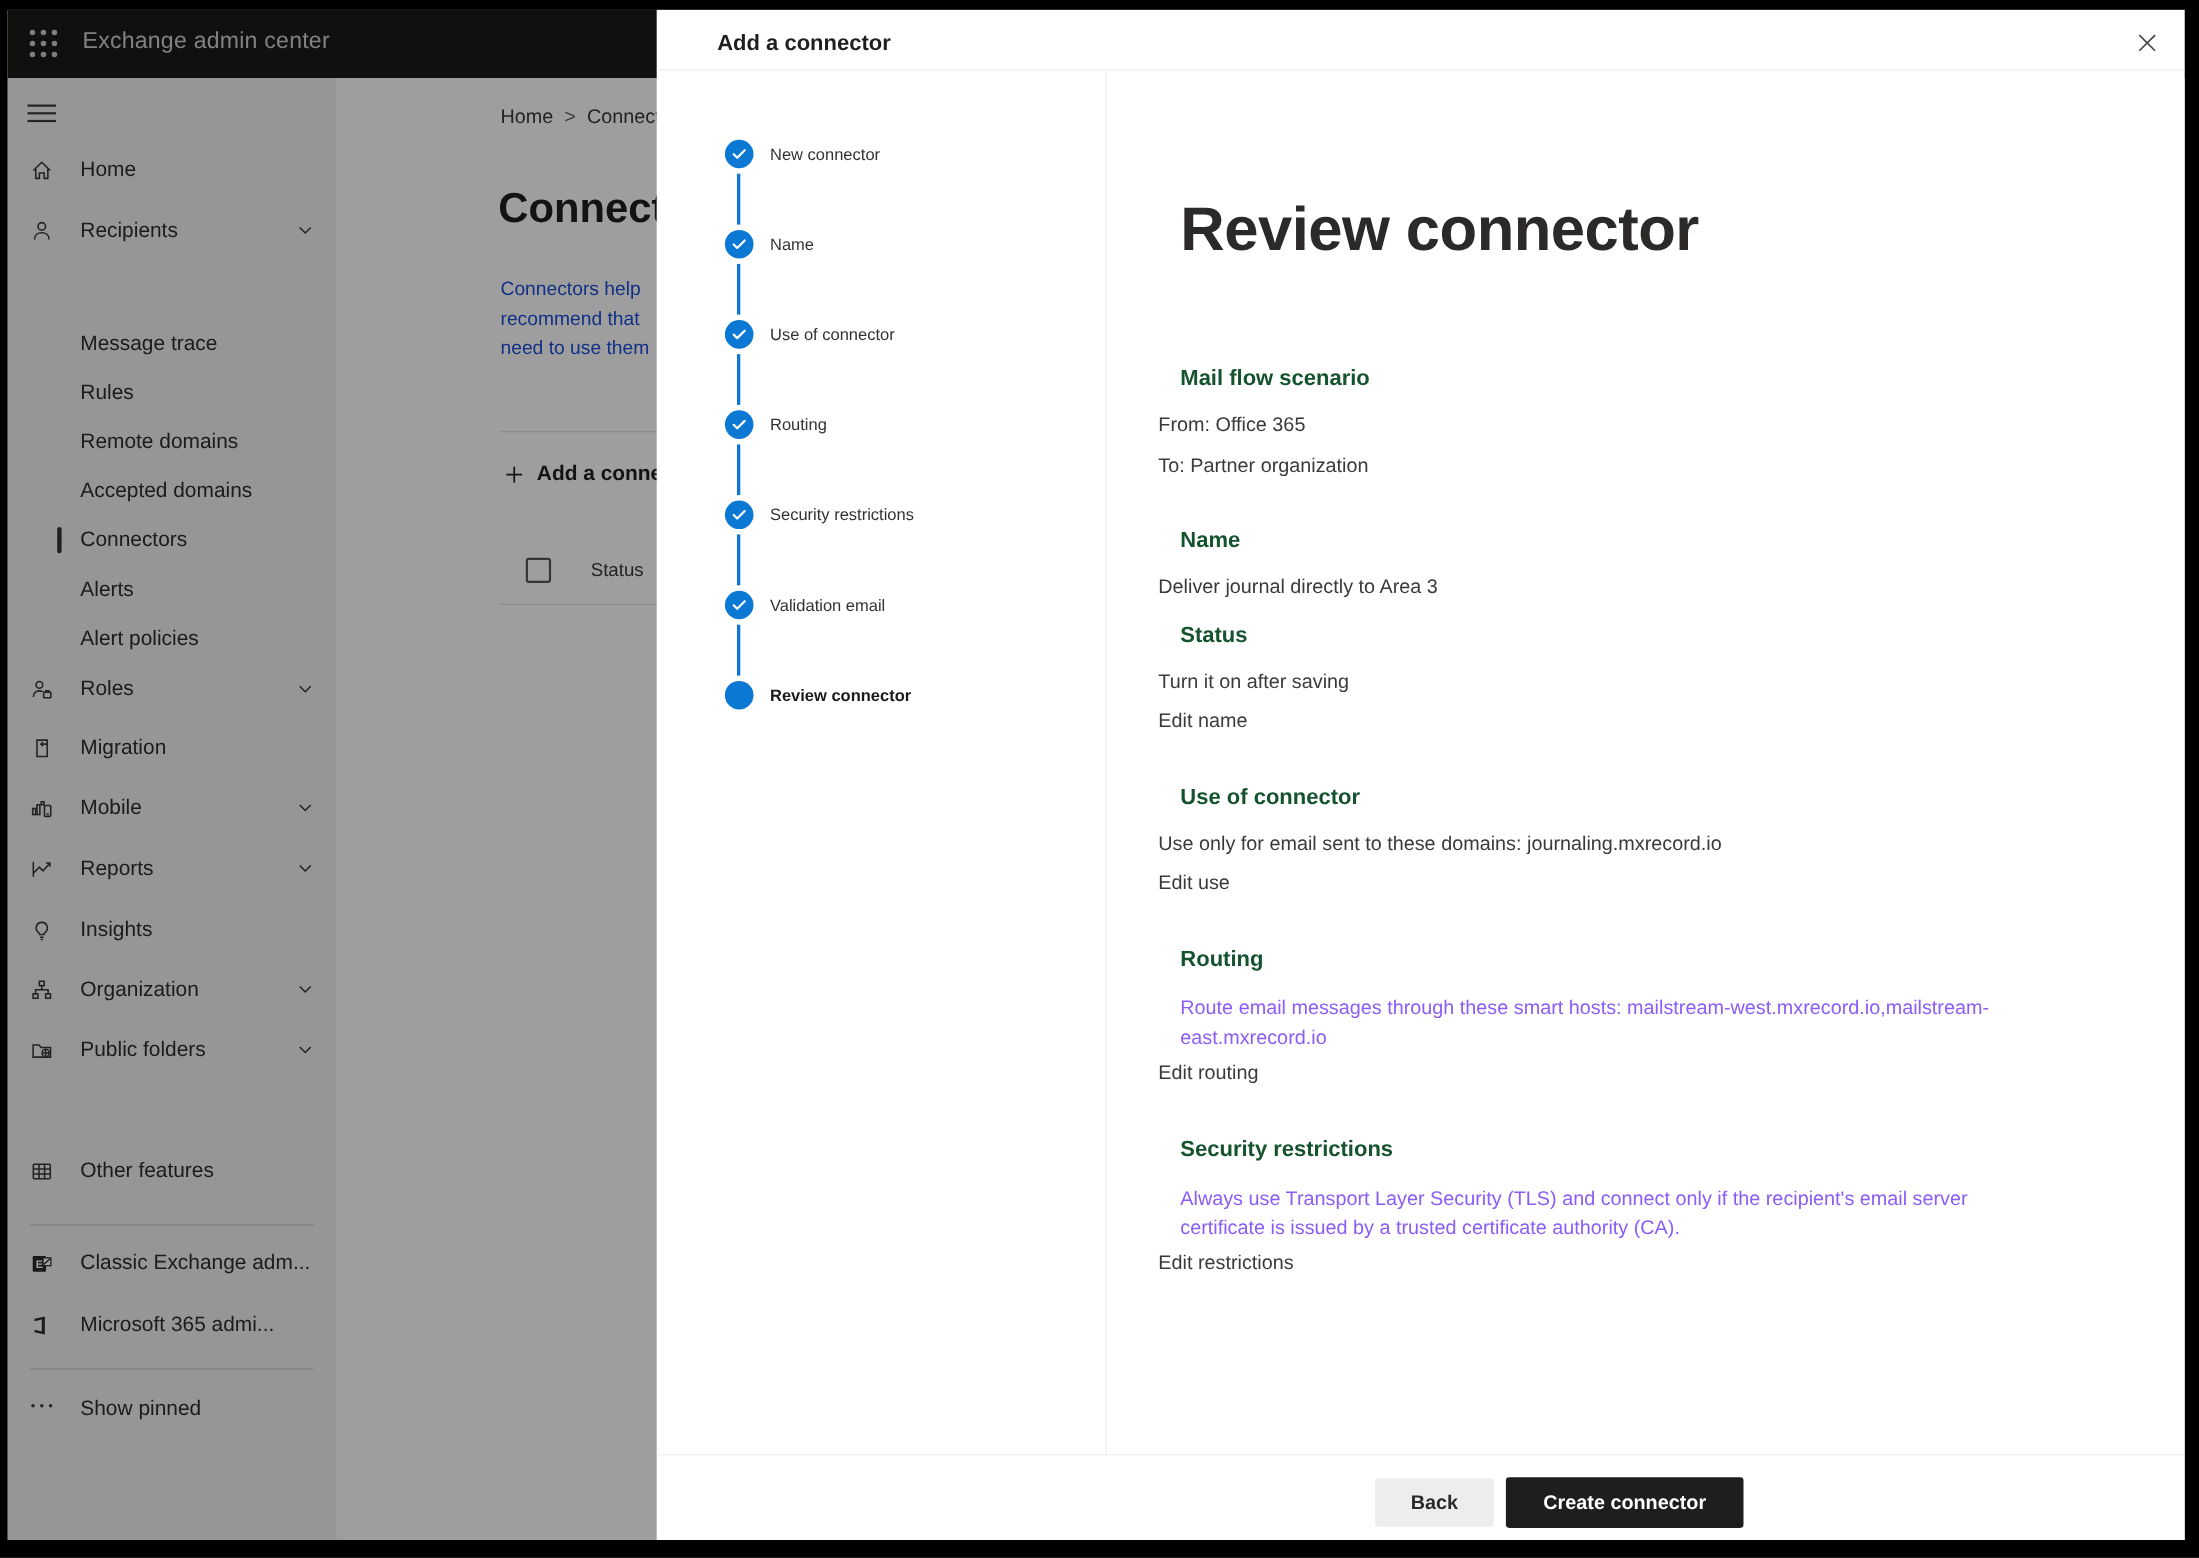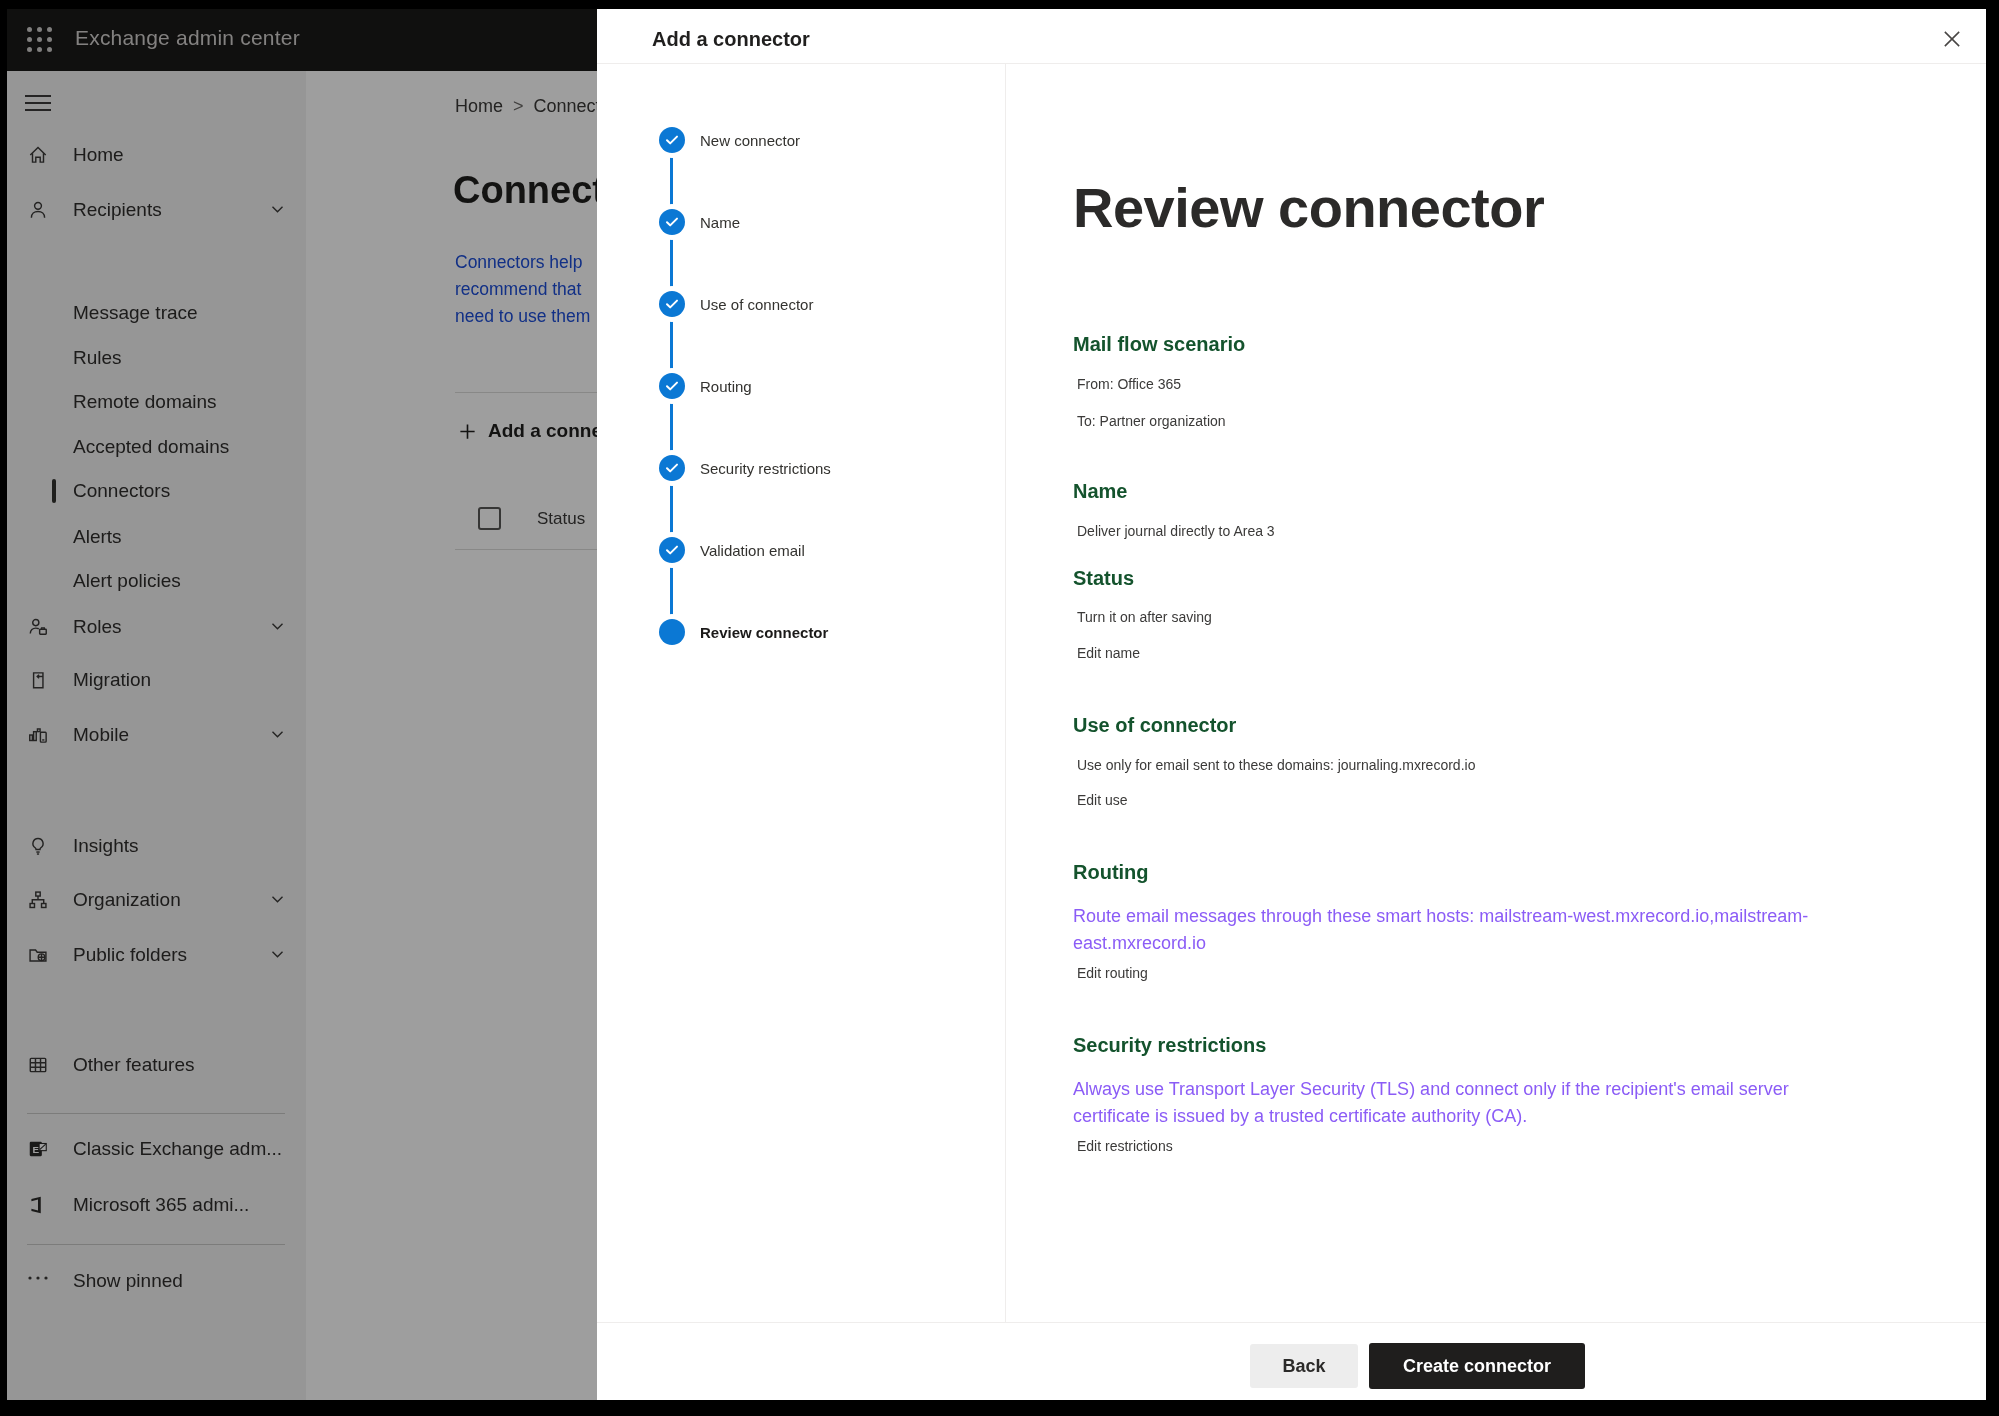--- a/index.html
+++ b/index.html
@@ -53,21 +53,21 @@
   
   .step-divider { position:absolute; left:408px; top:55px; width:1px; height:1258px; background:#efedec; }
   .step-line { position:absolute; left:73px; top:131px; width:3px; height:492px; background:#0b78d4; }
   .step-circle { position:absolute; left:62px; width:26px; height:26px; border-radius:50%; background:#0b78d4; box-shadow:0 0 0 5px #fff; display:flex; align-items:center; justify-content:center; cursor:pointer; }
   .step-label { position:absolute; left:103px; font-size:15px; color:#33322f; line-height:26px; white-space:nowrap; cursor:pointer; }
   .step-label.current { font-weight:700; color:#1b1a19; }
 
   
   .review-title { position:absolute; left:476px; top:166px; font-size:56px; font-weight:700; color:#2b2a29; letter-spacing:-0.5px; }
   .sec-h { position:absolute; left:476px; font-size:20px; font-weight:700; color:#14532d; white-space:nowrap; }
-  .sec-t { position:absolute; left:480px; font-size:14px; color:#3b3a39; white-space:nowrap; }
+  .sec-t { position:absolute; left:456px; font-size:18px; color:#3b3a39; white-space:nowrap; }
   .sec-p { position:absolute; left:476px; font-size:18px; color:#8b5cf6; line-height:27px; max-width:790px; white-space:normal; }
   .edit-link { cursor:pointer; }
 
   
   .modal-ftr-divider { position:absolute; left:0; top:1313px; width:100%; height:1px; background:#efedec; }
   .btn-back { position:absolute; left:653px; top:1335px; width:108px; height:44px; background:#ededed; border:none; border-radius:3px; font-family:inherit; font-size:18px; font-weight:600; color:#2b2a29; cursor:pointer; }
   .btn-create { position:absolute; left:772px; top:1334px; width:216px; height:46px; background:#1f1e1d; border:none; border-radius:3px; font-family:inherit; font-size:18px; font-weight:600; color:#fff; cursor:pointer; }
 
   svg { display:block; }
 </style>
@@ -187,20 +187,35 @@
             </svg>
         </span>
         <span class="nav-label">Mobile</span>
         <span class="nav-chev">
             <svg viewBox="0 0 13 9" width="13" height="9" fill="none" stroke="currentColor" stroke-width="1.4">
               <path d="M1.5 1.8 L6.5 6.8 L11.5 1.8"></path>
             </svg>
           </span>
       </div>
 
+      <div class="nav-item" style="top:699px">
+        <span class="nav-ico">
+          <svg viewBox="0 0 20 20" width="22" height="22" fill="none" stroke="currentColor" stroke-width="1.3">
+              <path d="M3 4 V16.5"></path>
+              <path d="M3 13.5 L8 8.5 L11 11.5 L16.5 5.5"></path>
+              <path d="M13.5 5 h3.2 v3.2"></path>
+            </svg>
+        </span>
+        <span class="nav-label">Reports</span>
+        <span class="nav-chev">
+            <svg viewBox="0 0 13 9" width="13" height="9" fill="none" stroke="currentColor" stroke-width="1.4">
+              <path d="M1.5 1.8 L6.5 6.8 L11.5 1.8"></path>
+            </svg>
+          </span>
+      </div>
 
       <div class="nav-item" style="top:755px">
         <span class="nav-ico">
           <svg viewBox="0 0 20 20" width="22" height="22" fill="none" stroke="currentColor" stroke-width="1.3">
               <path d="M10 3.2 a4.6 4.6 0 0 1 2.6 8.4 c-.6.5-.8 1-.8 1.6 h-3.6 c0-.6-.2-1.1-.8-1.6 A4.6 4.6 0 0 1 10 3.2 Z"></path>
               <path d="M8.5 15.5 h3"></path>
               <path d="M9 17.3 h2"></path>
             </svg>
         </span>
         <span class="nav-label">Insights</span>

